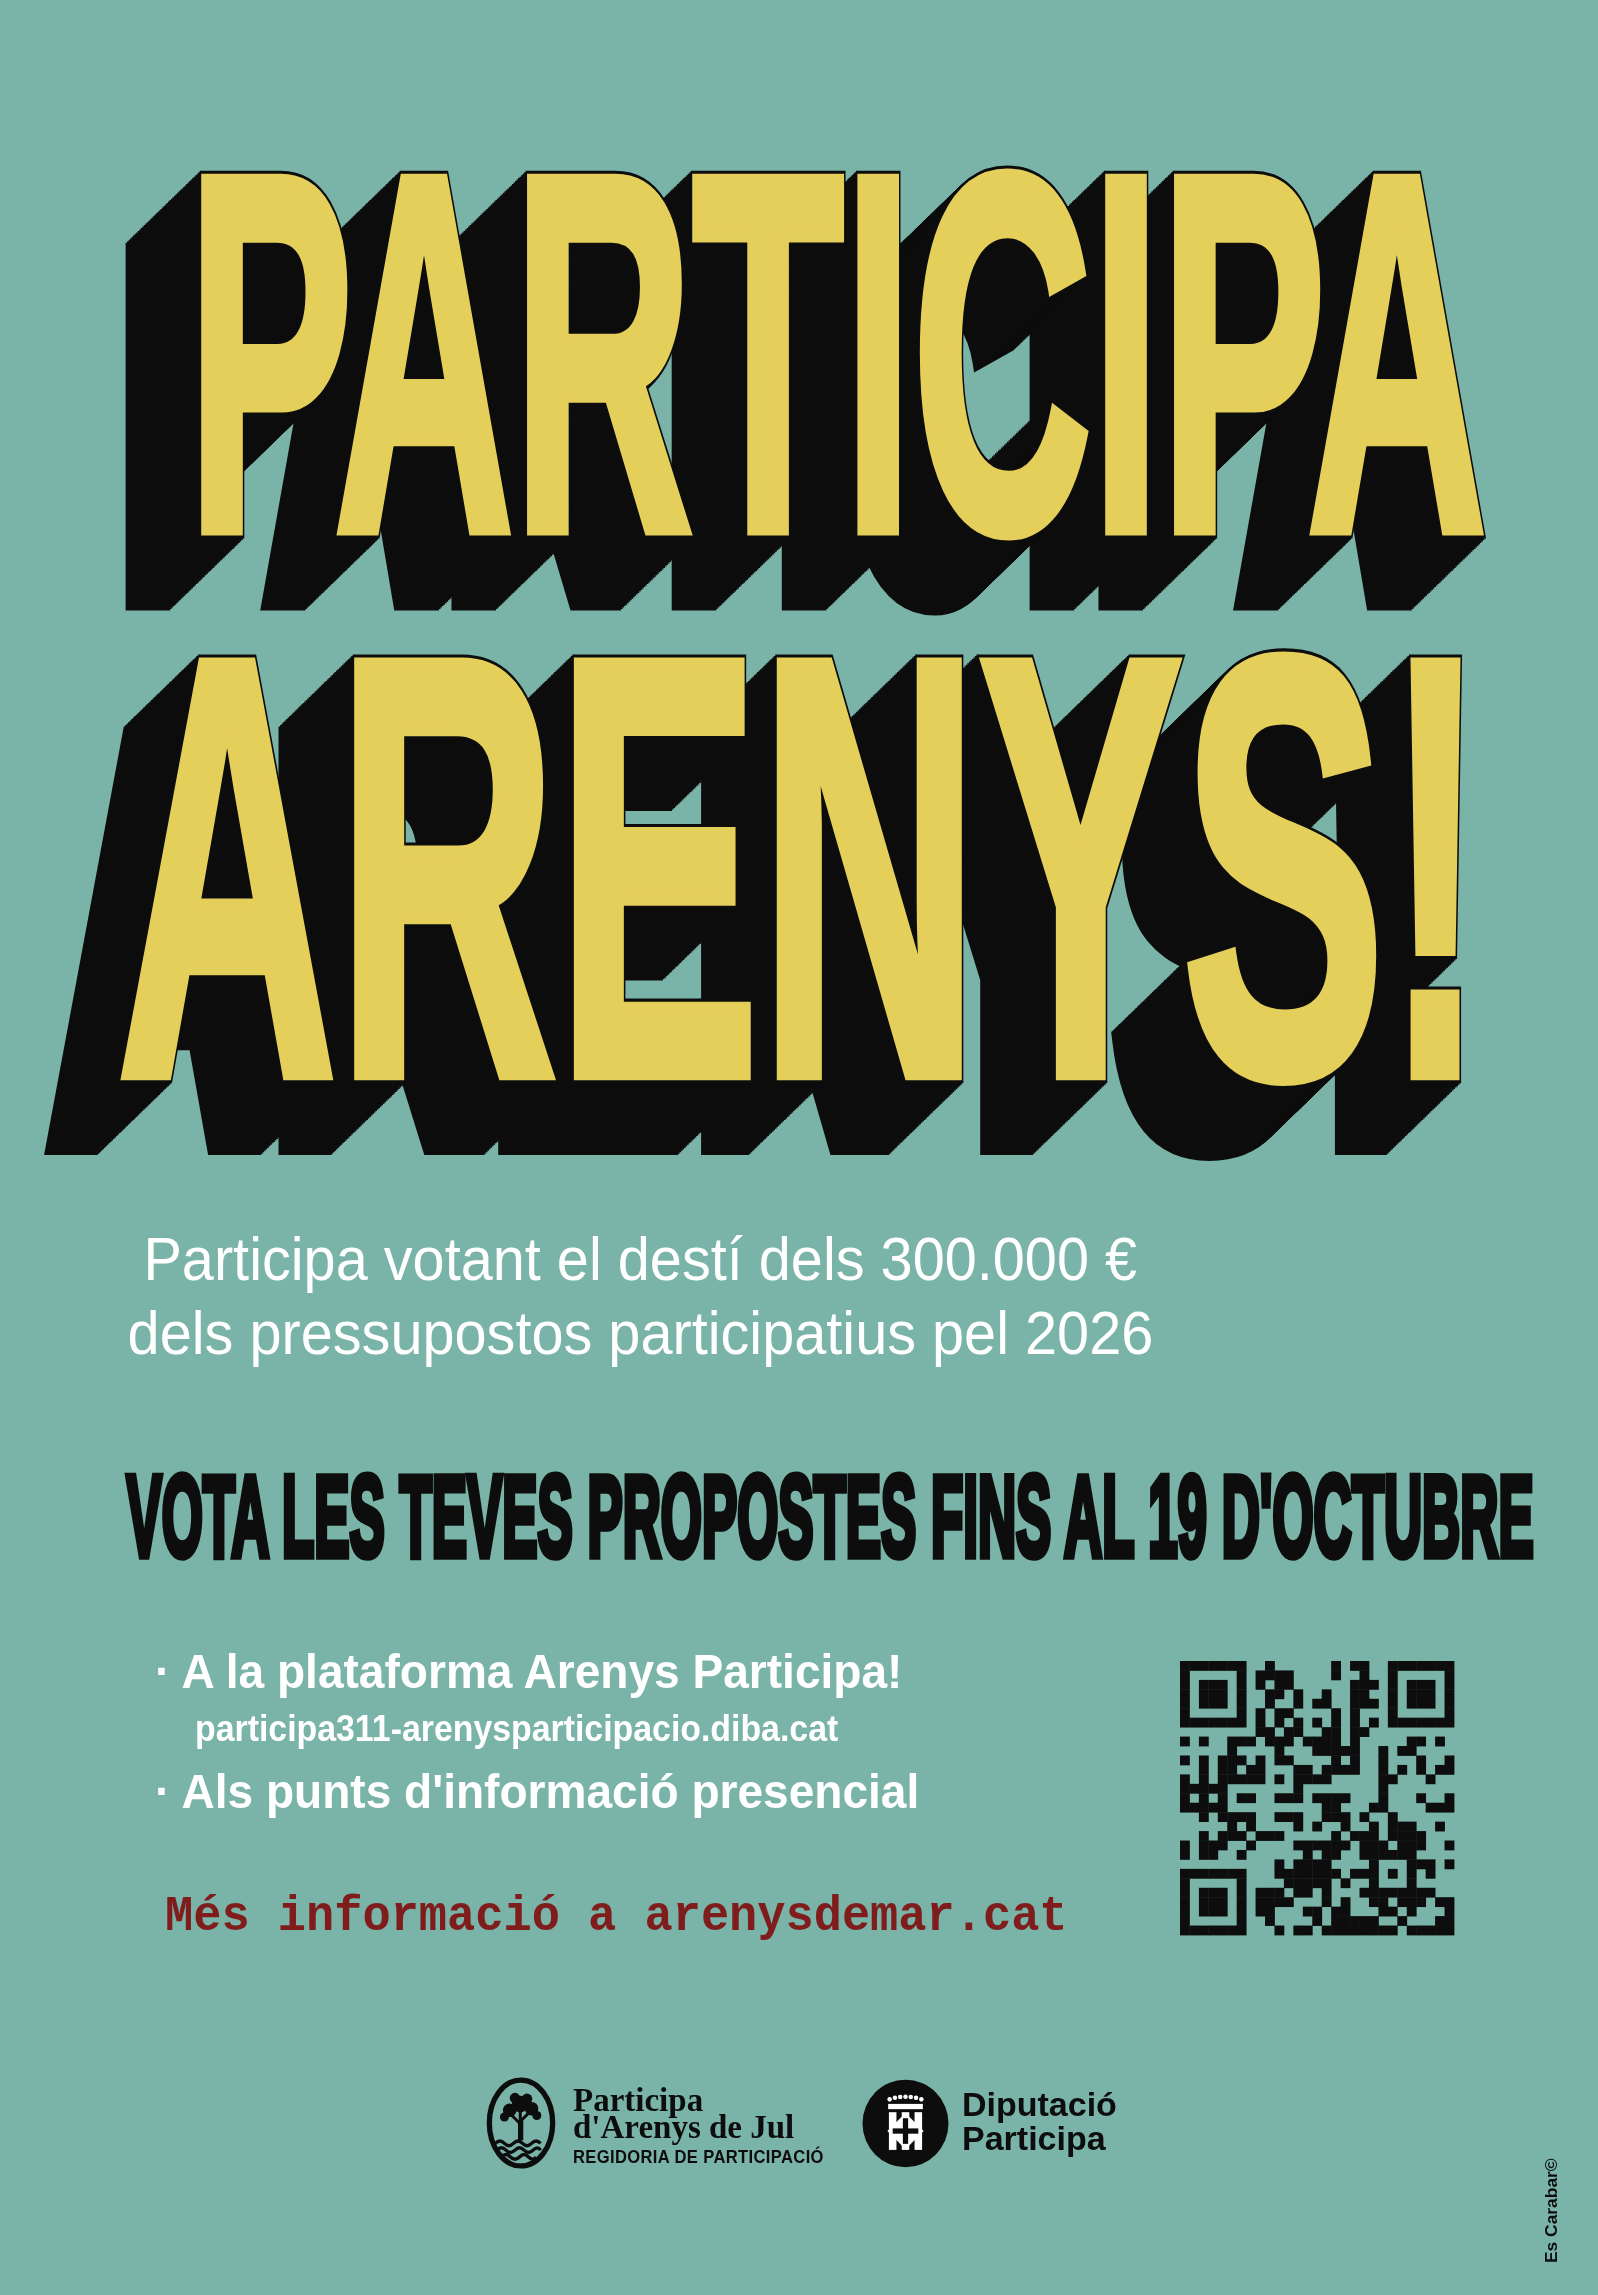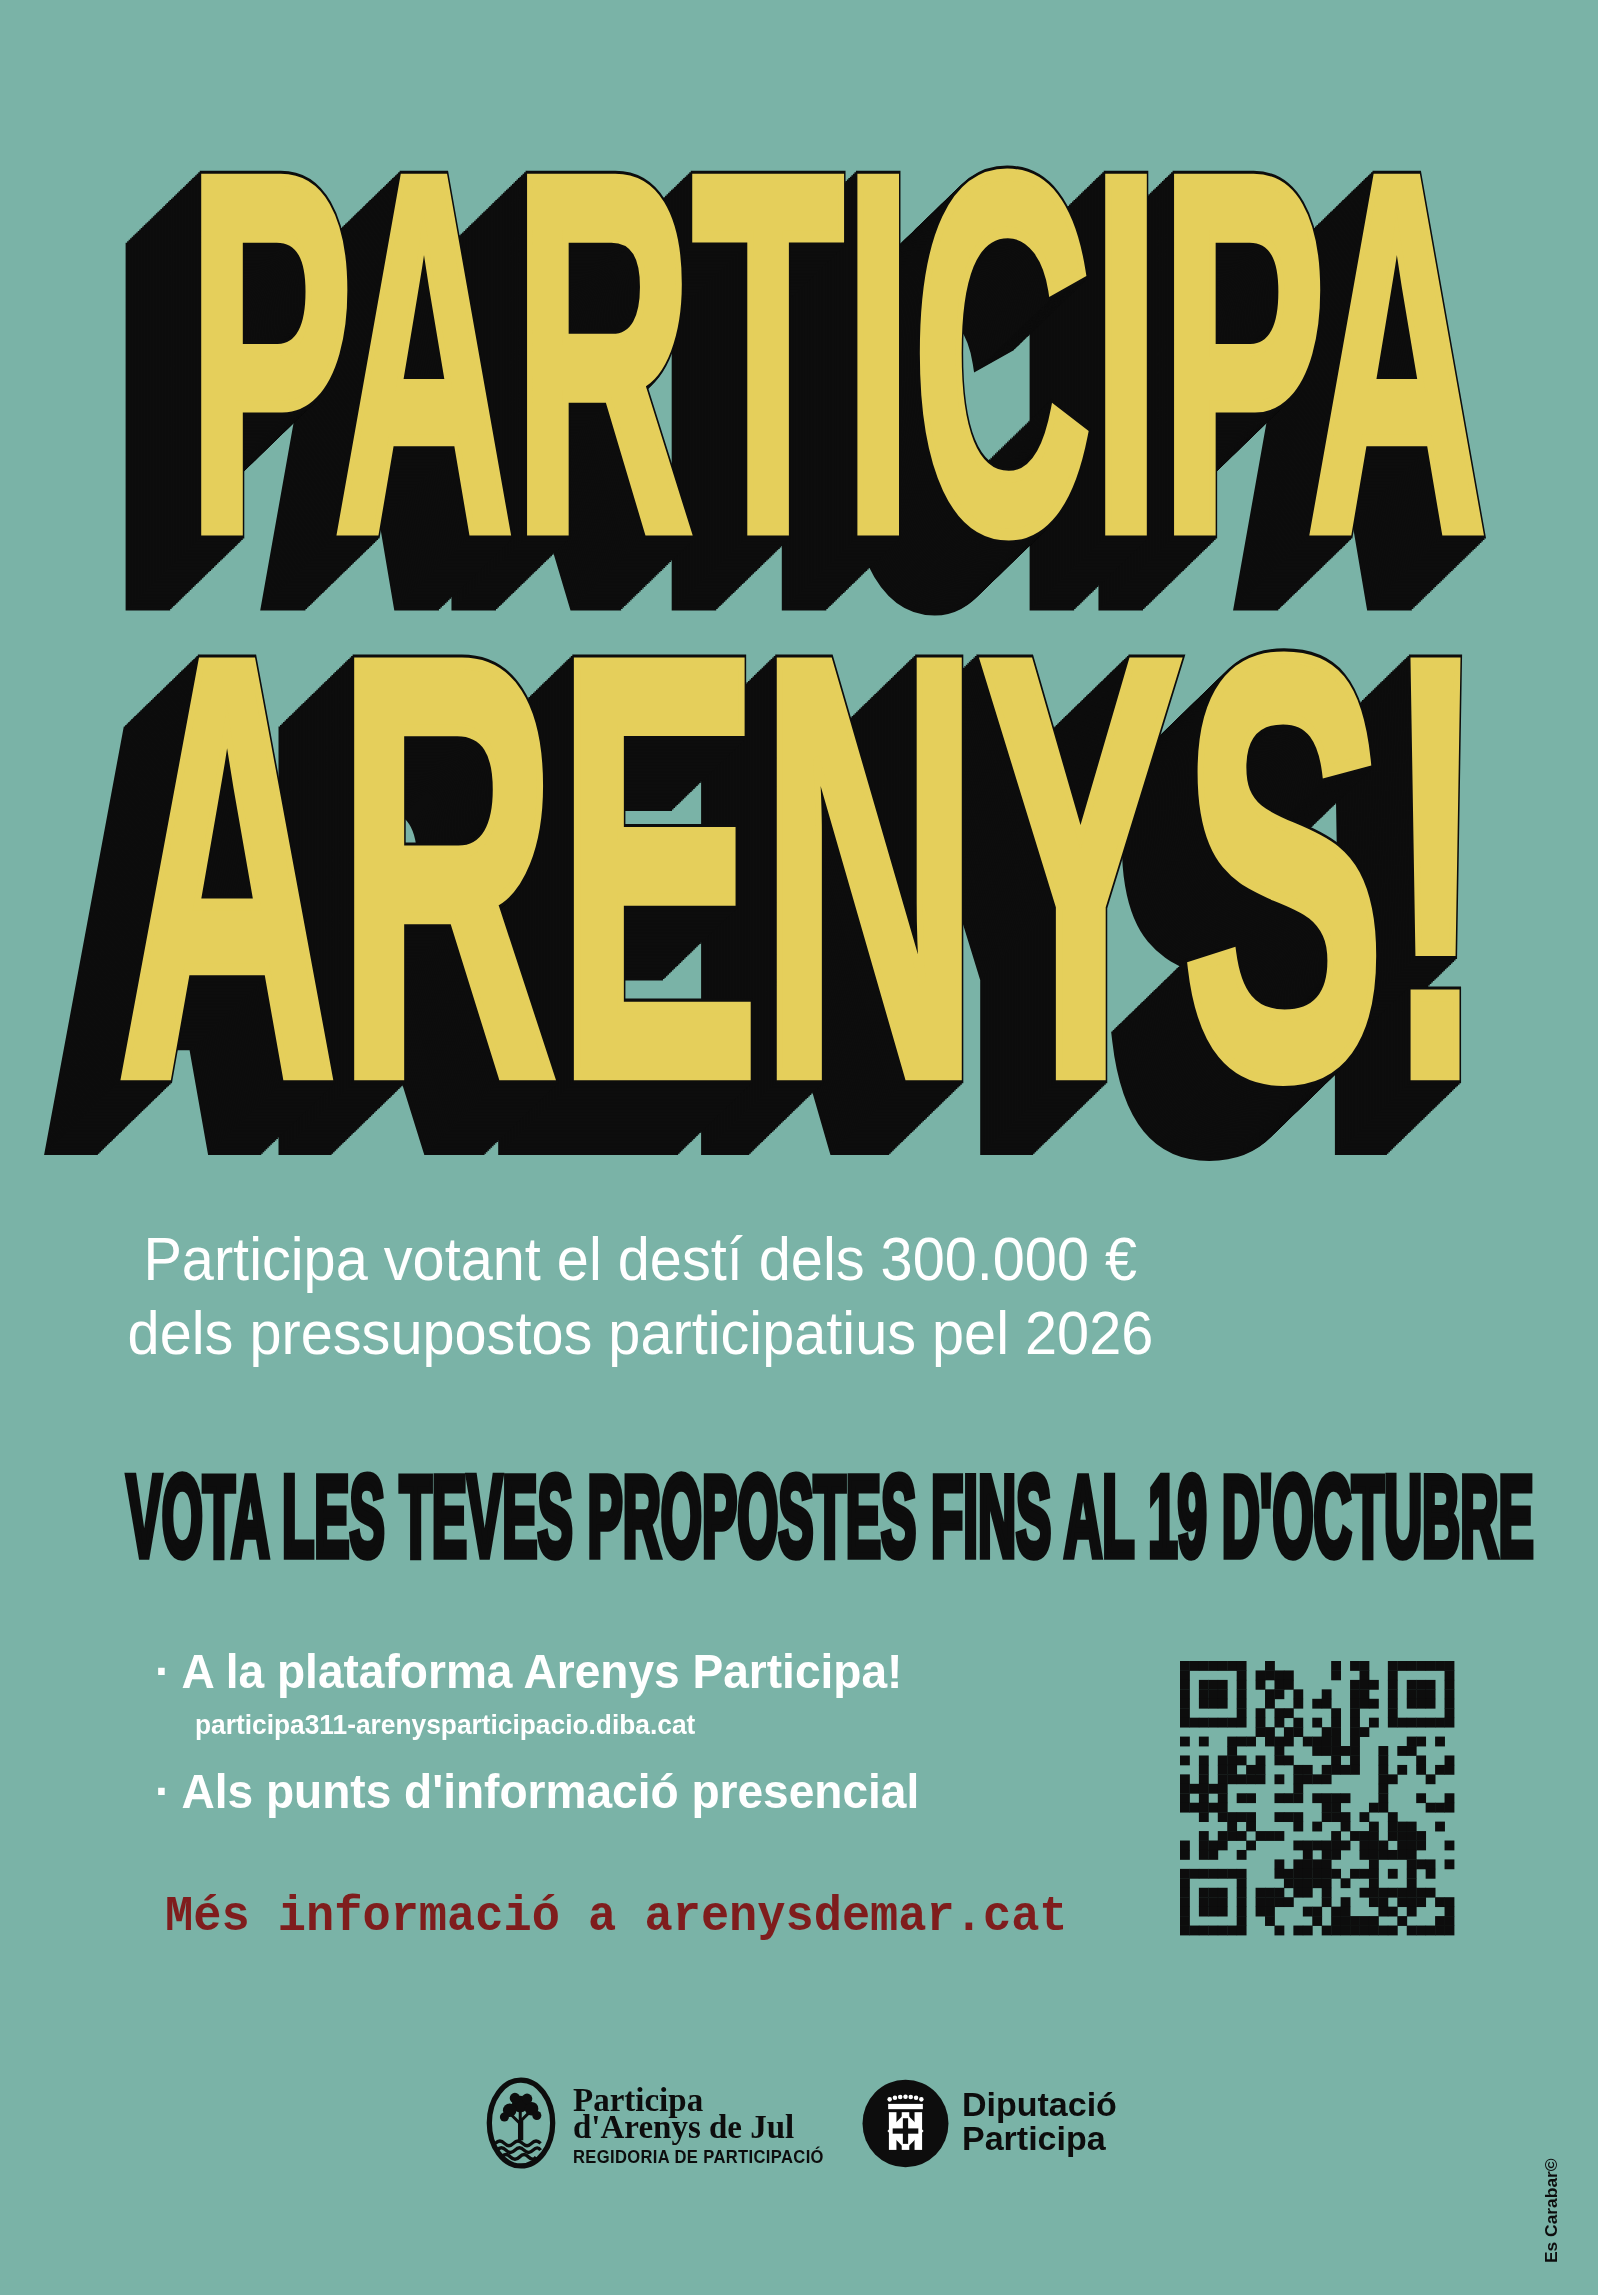--- a/index.html
+++ b/index.html
@@ -24,21 +24,21 @@
 
   
   .bullet-line{
     position:absolute;color:#FFFFFF;font-weight:bold;font-size:49px;line-height:1;
     white-space:nowrap;
   }
   .bullet-line .sq, .url-line .sq, .mesinfo .sq{
     display:inline-block;transform:scaleX(.94);transform-origin:0 50%;
   }
   .url-line{
-    position:absolute;color:#FFFFFF;font-weight:bold;font-size:28px;line-height:1;
+    position:absolute;color:#FFFFFF;font-weight:bold;font-size:36px;line-height:1;
     white-space:nowrap;
   }
   .mesinfo{
     position:absolute;color:#7f1d1d;font-weight:bold;font-size:50px;line-height:1;
     white-space:nowrap;
     font-family:Liberation Mono, monospace;
   }
 
   
   .aj-line{position:absolute;color:#0D0D0D;font-family:"Liberation Serif",serif;

